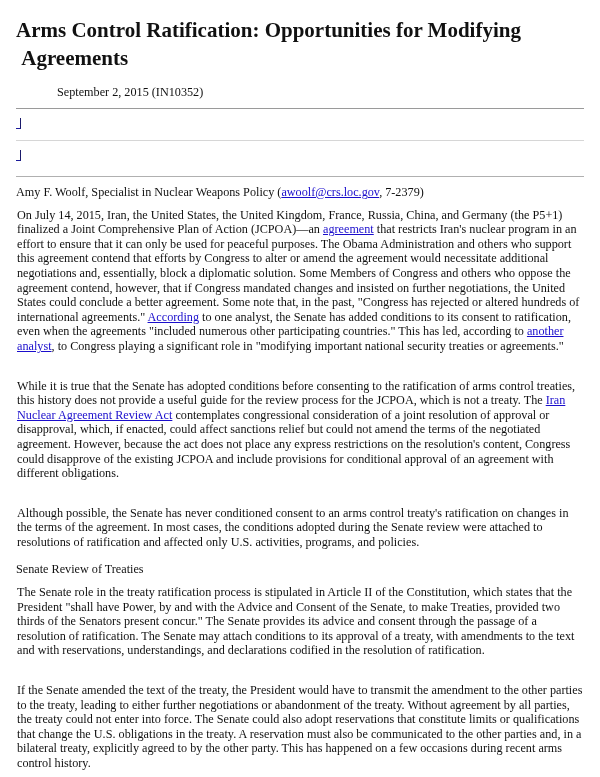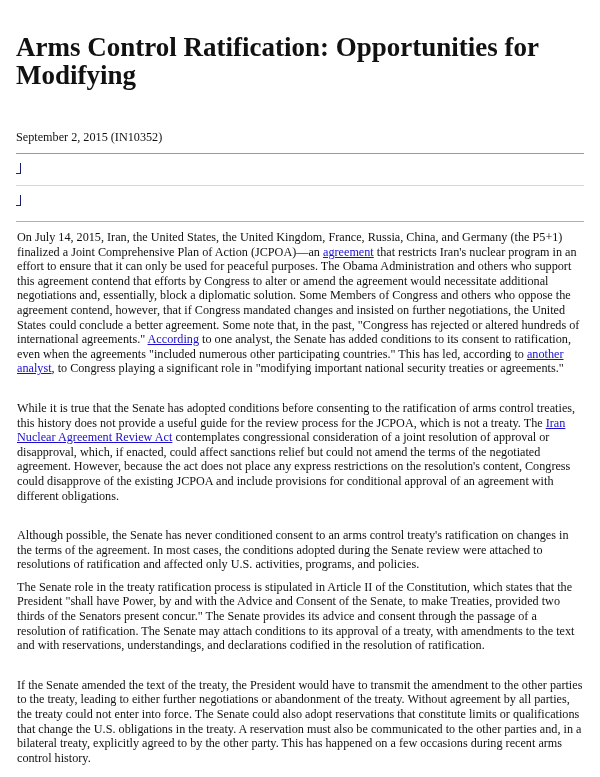--- a/index.html
+++ b/index.html
@@ -15,30 +15,31 @@
       color: #111111;
       font-size: 12.2px;
       line-height: 14.6px;
     }
     .page {
       padding: 0 16px 0 16px;
     }
     h1 {
       font-family: "Liberation Serif", serif;
       font-weight: bold;
-      font-size: 27px;
+      font-size: 21px;
       line-height: 28px;
       margin: 0;
-      padding-top: 33px;
+      padding-top: 16px;
       color: #111111;
     }
     .date {
       margin-top: 13px;
       margin-bottom: 0;
       line-height: 14px;
+      margin-left: 41px;
     }
     hr {
       border: 0;
       height: 1px;
       margin: 0;
     }
     .hr1 { background: #9a9a9a; margin-top: 9px; }
     .hr2 { background: #d6d6d6; margin-top: 9px; }
     .hr3 { background: #b0b0b0; margin-top: 13px; }
     .marker-row {
@@ -71,44 +72,48 @@
       margin-top: 13px;
     }
   </style>
 </head>
 <body>
 
 <div class="page">
 
   <h1>
     <span>Arms Control Ratification: Opportunities for Modifying</span><br>
-    &nbsp;
+    &nbsp;<span>Agreements</span>
   </h1>
 
   <div class="date">September 2, 2015 (IN10352)</div>
 
   <hr class="hr1">
 
   <div class="marker-row">
     <a href="#" class="marker"></a>
   </div>
 
   <hr class="hr2">
 
   <div class="marker-row">
     <a href="#" class="marker"></a>
   </div>
 
   <hr class="hr3">
 
+  <div class="author">
+    <span>Amy F. Woolf, Specialist in Nuclear Weapons Policy (</span><a href="#">awoolf@crs.loc.gov</a><span>, 7-2379)</span>
+  </div>
 
   <div id="intro-paragraphs">
       <div class="para para1"><span>On July 14, 2015, Iran, the United States, the United Kingdom, France, Russia, China, and Germany (the P5+1) finalized a Joint Comprehensive Plan of Action (JCPOA)—an </span><a href="#">agreement</a><span> that restricts Iran's nuclear program in an effort to ensure that it can only be used for peaceful purposes. The Obama Administration and others who support this agreement contend that efforts by Congress to alter or amend the agreement would necessitate additional negotiations and, essentially, block a diplomatic solution. Some Members of Congress and others who oppose the agreement contend, however, that if Congress mandated changes and insisted on further negotiations, the United States could conclude a better agreement. Some note that, in the past, "Congress has rejected or altered hundreds of international agreements." </span><a href="#">According</a><span> to one analyst, the Senate has added conditions to its consent to ratification, even when the agreements "included numerous other participating countries." This has led, according to </span><a href="#">another analyst</a><span>, to Congress playing a significant role in "modifying important national security treaties or agreements."</span></div>
       <div class="para"><span>While it is true that the Senate has adopted conditions before consenting to the ratification of arms control treaties, this history does not provide a useful guide for the review process for the JCPOA, which is not a treaty. The </span><a href="#">Iran Nuclear Agreement Review Act</a><span> contemplates congressional consideration of a joint resolution of approval or disapproval, which, if enacted, could affect sanctions relief but could not amend the terms of the negotiated agreement. However, because the act does not place any express restrictions on the resolution's content, Congress could disapprove of the existing JCPOA and include provisions for conditional approval of an agreement with different obligations.</span></div>
       <div class="para"><span>Although possible, the Senate has never conditioned consent to an arms control treaty's ratification on changes in the terms of the agreement. In most cases, the conditions adopted during the Senate review were attached to resolutions of ratification and affected only U.S. activities, programs, and policies.</span></div>
     </div>
 
+  <div class="section-head">Senate Review of Treaties</div>
 
   <div class="para para1">The Senate role in the treaty ratification process is stipulated in Article II of the Constitution, which states that the President "shall have Power, by and with the Advice and Consent of the Senate, to make Treaties, provided two thirds of the Senators present concur." The Senate provides its advice and consent through the passage of a resolution of ratification. The Senate may attach conditions to its approval of a treaty, with amendments to the text and with reservations, understandings, and declarations codified in the resolution of ratification.</div>
   <div class="para">If the Senate amended the text of the treaty, the President would have to transmit the amendment to the other parties to the treaty, leading to either further negotiations or abandonment of the treaty. Without agreement by all parties, the treaty could not enter into force. The Senate could also adopt reservations that constitute limits or qualifications that change the U.S. obligations in the treaty. A reservation must also be communicated to the other parties and, in a bilateral treaty, explicitly agreed to by the other party. This has happened on a few occasions during recent arms control history.</div>
   <div class="para">Understandings and declarations attached to the resolution of ratification generally do not alter the obligations in the treaty and do not have to be approved by the other parties.  An understanding is an interpretation or elaboration</div>
 
 </div>
 
 </body></html>

